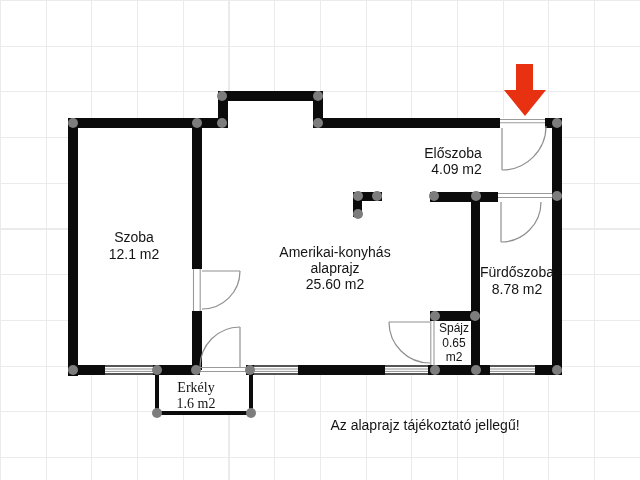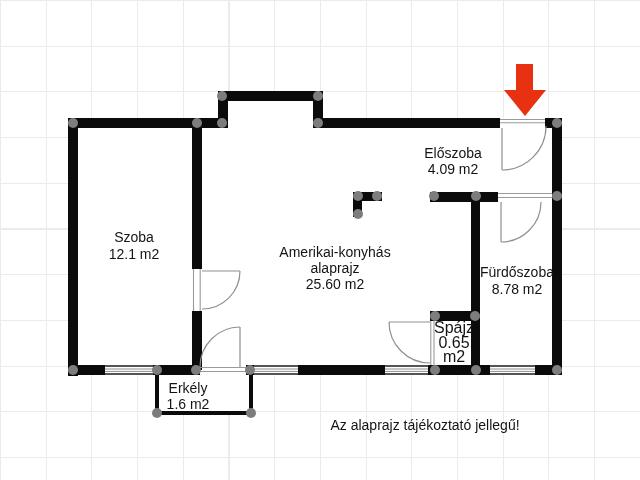--- a/index.html
+++ b/index.html
@@ -16,21 +16,21 @@
   .plan-svg{position:absolute;left:0;top:0;width:640px;height:480px;}
   .label{
     position:absolute;
     transform:translate(-50%,-50%);
     text-align:center;
     font-size:14px;
     line-height:16.5px;
     color:#141414;
     white-space:nowrap;
   }
-  .label.small{font-size:16px;line-height:14.5px;}
+  .label.small{font-size:12px;line-height:14.5px;}
   .wall{fill:#0b0b0b;}
   .node{fill:#7d7d7d;}
   .doorline{stroke:#8f8f8f;stroke-width:1.2;fill:none;}
   .framelinedark{stroke:#9a9a9a;stroke-width:1.1;fill:none;}
   .winedge{stroke:#1c1c1c;stroke-width:1.4;}
   .winmid{stroke:#8f8f8f;stroke-width:1;}
 </style>
 </head>
 <body>
 
@@ -173,36 +173,36 @@
     <div>Szoba</div>
     <div>12.1 m2</div>
   </div>
 
   <div class="label" style="left:335px;top:268px;line-height:16px;">
     <div>Amerikai-konyhás</div>
     <div>alaprajz</div>
     <div>25.60 m2</div>
   </div>
 
-  <div class="label" style="left:453px;top:161px;line-height:16px;">
+  <div class="label" style="left:453px;top:161px;line-height:16px;text-align:right;">
     <div>Előszoba</div>
     <div>4.09 m2</div>
   </div>
 
   <div class="label" style="left:517px;top:280px;">
     <div>Fürdőszoba</div>
     <div>8.78 m2</div>
   </div>
 
   <div class="label small" style="left:454px;top:343px;">
     <div>Spájz</div>
     <div>0.65</div>
     <div>m2</div>
   </div>
 
-  <div class="label" style="left:188px;top:396px;line-height:16px;">
+  <div class="label" style="left:196px;top:396px;line-height:16px;font-family:Liberation Serif, serif;">
     <div>Erkély</div>
     <div>1.6 m2</div>
   </div>
 
   <div class="label" style="left:425px;top:425px;text-align:center;">Az alaprajz tájékoztató jellegű!</div>
 
 </div>
 
 </body></html>

